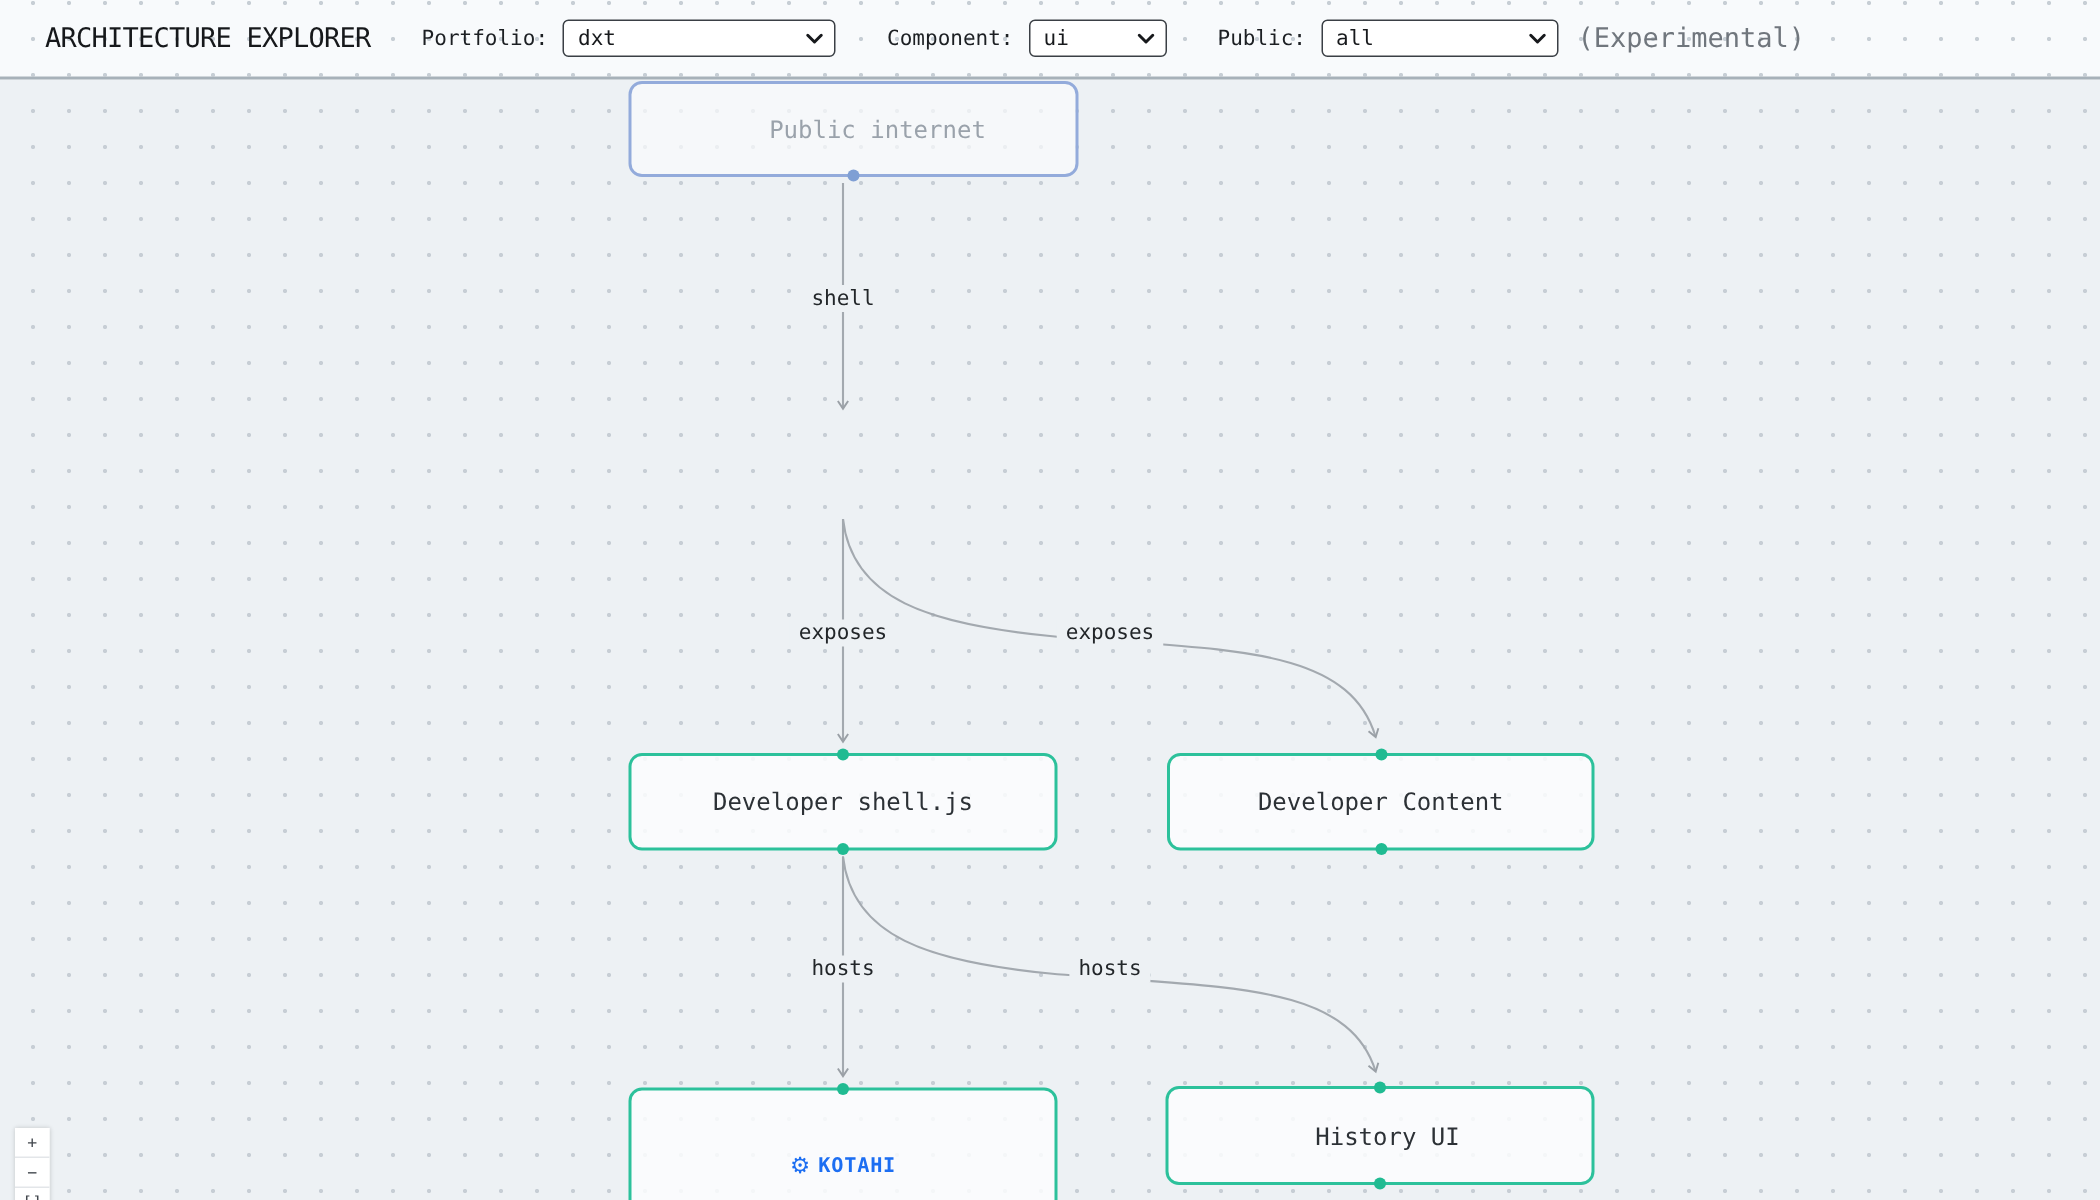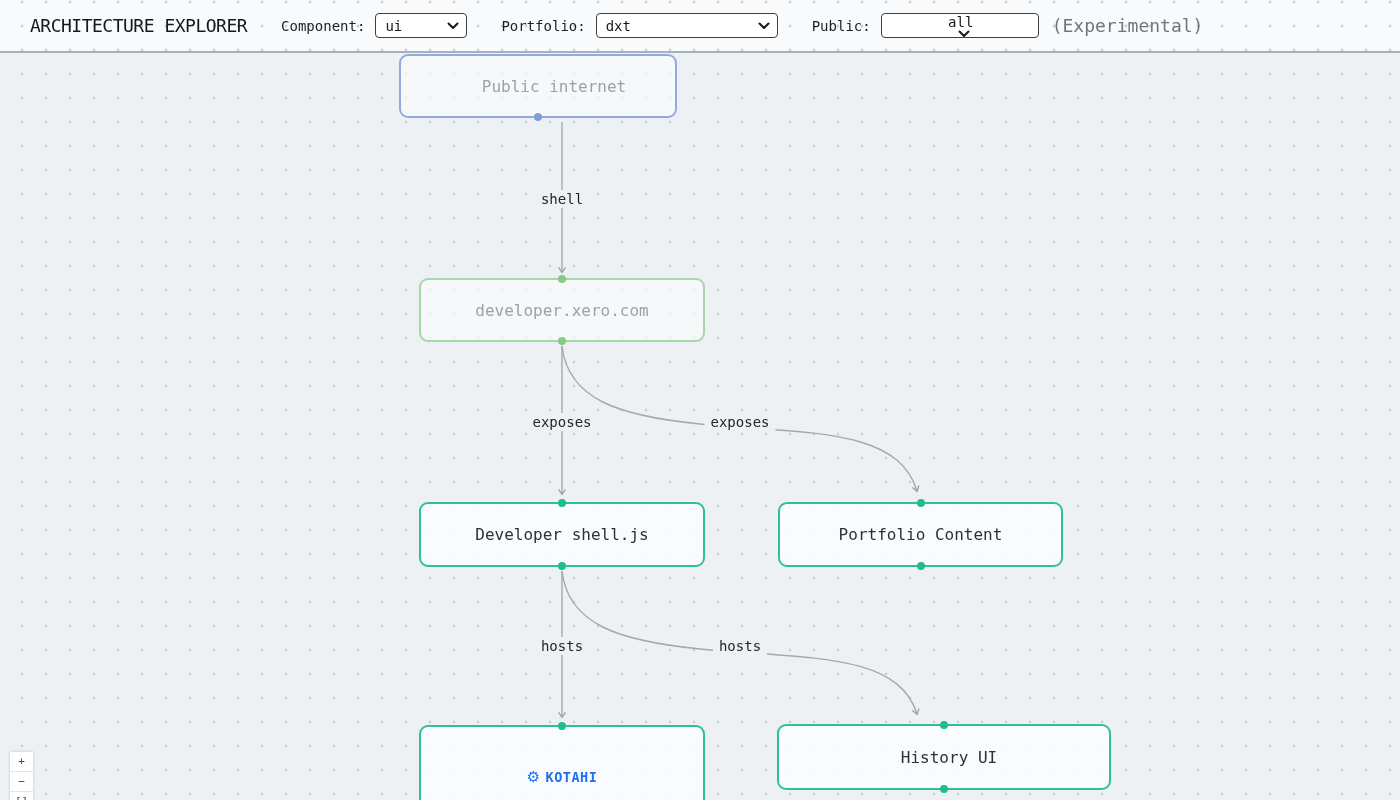--- a/index.html
+++ b/index.html
@@ -32,21 +32,21 @@
   .filter { display: flex; align-items: center; margin-left: 34px; }
   .filter-label { font-size: 14px; color: #1c1f23; white-space: nowrap; }
   .select {
     display: flex; align-items: center; justify-content: space-between;
     background: #ffffff; border: 1.6px solid #3a3f45; border-radius: 4px;
     height: 25px; padding: 0 7px 0 9px; margin-left: 10px;
     font-size: 14px; color: #17191c; cursor: pointer;
   }
   .select.w-portfolio { width: 182px; }
   .select.w-component { width: 92px; }
-  .select.w-domain { width: 158px; flex-direction: column; }
+  .select.w-domain { width: 158px; }
   .chevron { display: flex; align-items: center; margin-left: 6px; }
   .experimental { margin-left: 13px; font-size: 18px; color: #70767d; white-space: nowrap; }
 
   
   #canvas { position: absolute; inset: 0; }
   #edges { position: absolute; inset: 0; z-index: 1; }
   .edge-path { fill: none; stroke: #a3a9af; stroke-width: 1.4px; }
   .edge-label {
     position: absolute; transform: translate(-50%, -50%);
     background-color: #edf1f4; padding: 1px 6px;
@@ -111,92 +111,87 @@
       <path class="edge-path" d="M562,571 L562,717" marker-end="url(#arrowhead)"></path>
       <path class="edge-path" d="M562,571 C568,625 620,641 700,649 C810,659 898,653 917,714" marker-end="url(#arrowhead)"></path>
     </svg>
 
     <div class="edge-label" style="left:562px; top:199px;">shell</div>
     <div class="edge-label" style="left:562px; top:422px;">exposes</div>
     <div class="edge-label" style="left:740px; top:422px;">exposes</div>
     <div class="edge-label" style="left:562px; top:646px;">hosts</div>
     <div class="edge-label" style="left:740px; top:646px;">hosts</div>
 
-    <div class="node faded b-blue" style="left:399px; top:54px; width:278px; height:64px;padding-left:32px;">
+    <div class="node faded b-blue" style="left:419px; top:54px; width:300px; height:64px;padding-left:32px;">
       <span>Public internet</span>
       <span class="handle bottom h-blue"></span>
     </div>
 
-    <div class="node faded b-green" style="left:419px; top:278px; width:286px; height:64px;">
-      <span>developer.xero.com</span>
-      <span class="handle top h-green"></span>
-      <span class="handle bottom h-green"></span>
-    </div>
 
     <div class="node active b-teal" style="left:419px; top:502px; width:286px; height:65px;">
       <span>Developer shell.js</span>
       <span class="handle top h-teal"></span>
       <span class="handle bottom h-teal"></span>
     </div>
 
     <div class="node active b-teal" style="left:778px; top:502px; width:285px; height:65px;">
-      <span>Portfolio Content</span>
+      <span>Developer Content</span>
       <span class="handle top h-teal"></span>
       <span class="handle bottom h-teal"></span>
     </div>
 
     <div class="node active b-teal" style="left:419px; top:725px; width:286px; height:104px;">
       <span class="badge">
         <span class="gear">⚙</span>
         <span>KOTAHI</span>
       </span>
       <span class="handle top h-teal"></span>
     </div>
 
-    <div class="node active b-teal" style="left:777px; top:724px; width:334px; height:66px;padding-left:10px;">
+    <div class="node active b-teal" style="left:777px; top:724px; width:286px; height:66px;padding-left:10px;">
       <span>History UI</span>
       <span class="handle top h-teal"></span>
       <span class="handle bottom h-teal"></span>
     </div>
 
     <div id="controls">
       <button>+</button>
       <button>−</button>
       <button>[]</button>
     </div>
   </div>
 
   <header id="topbar" class="dotgrid">
     <div class="title">ARCHITECTURE EXPLORER</div>
+
+    <div class="filter">
+      <span class="filter-label">Portfolio:</span>
+      <div class="select w-portfolio">
+        <span>dxt</span>
+        <span class="chevron">
+          <svg width="12" height="8" viewBox="0 0 12 8">
+              <path d="M1.5,1.5 L6,6 L10.5,1.5" fill="none" stroke="#17191c" stroke-width="2" stroke-linecap="round" stroke-linejoin="round"></path>
+            </svg>
+        </span>
+      </div>
+    </div>
 
     <div class="filter">
       <span class="filter-label">Component:</span>
       <div class="select w-component">
         <span>ui</span>
         <span class="chevron">
           <svg width="12" height="8" viewBox="0 0 12 8">
               <path d="M1.5,1.5 L6,6 L10.5,1.5" fill="none" stroke="#17191c" stroke-width="2" stroke-linecap="round" stroke-linejoin="round"></path>
             </svg>
         </span>
       </div>
     </div>
 
     <div class="filter">
-      <span class="filter-label">Portfolio:</span>
-      <div class="select w-portfolio">
-        <span>dxt</span>
-        <span class="chevron">
-          <svg width="12" height="8" viewBox="0 0 12 8">
-              <path d="M1.5,1.5 L6,6 L10.5,1.5" fill="none" stroke="#17191c" stroke-width="2" stroke-linecap="round" stroke-linejoin="round"></path>
-            </svg>
-        </span>
-      </div>
-    </div>
-
-    <div class="filter">
       <span class="filter-label">Public:</span>
       <div class="select w-domain">
         <span>all</span>
         <span class="chevron">
           <svg width="12" height="8" viewBox="0 0 12 8">
               <path d="M1.5,1.5 L6,6 L10.5,1.5" fill="none" stroke="#17191c" stroke-width="2" stroke-linecap="round" stroke-linejoin="round"></path>
             </svg>
         </span>
       </div>
     </div>

